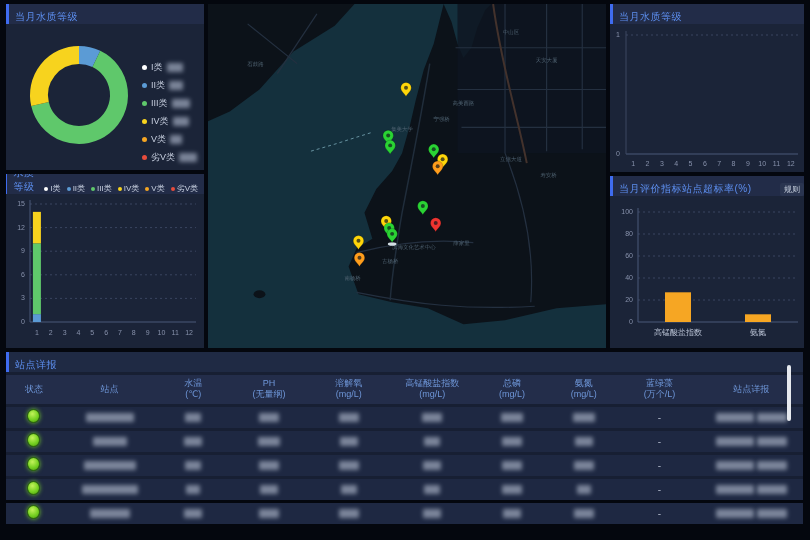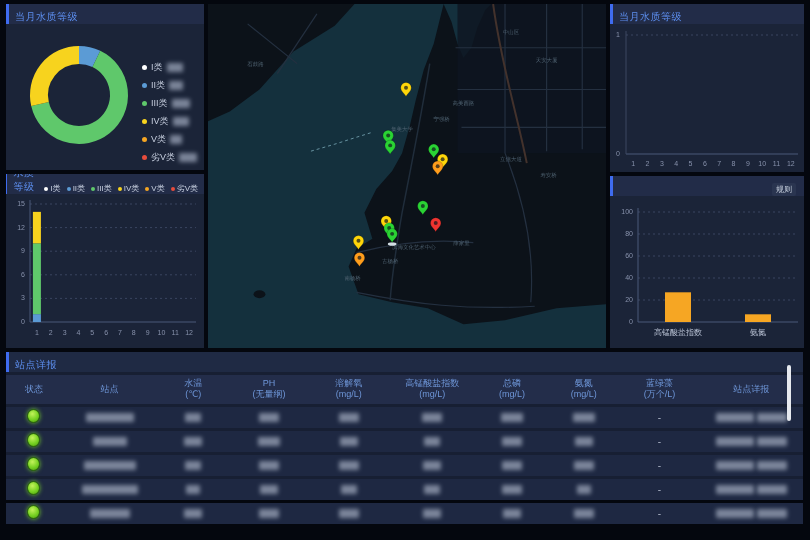--- a/index.html
+++ b/index.html
@@ -2,21 +2,21 @@
 <html><head>
 <meta charset="utf-8">
 <style>
   html,body{margin:0;padding:0;background:#000;}
   body{width:810px;height:540px;font-family:"Liberation Sans","DejaVu Sans",sans-serif;}
   .screen{position:relative;width:810px;height:540px;background:#04070e;overflow:hidden;}
   .panel{position:absolute;background:#1b2438;overflow:hidden;}
   .p-head{display:flex;align-items:flex-end;height:20px;background:#222c48;position:relative;}
   .p-head .accent{display:block;width:3px;height:20px;background:#3f6cf0;margin-right:6px;}
   .p-title{font-size:10px;color:#5d8ff0;letter-spacing:.5px;}
-  .corner-btn{margin-left:auto;margin-right:8px;font-size:8px;color:#c6cfdd;background:#2a3550;border-radius:2px;padding:1px 4px;cursor:pointer;}
+  .corner-btn{margin-left:auto;font-size:8px;color:#c6cfdd;background:#2a3550;border-radius:2px;padding:1px 4px;cursor:pointer;}
   svg{display:block;font-family:inherit;}
   
   .donut-body{display:flex;}
   .legend-v{list-style:none;margin:32px 4px 0 2px;padding:0;}
   .legend-v li{display:flex;align-items:center;gap:4px;margin:5px 0;font-size:9px;color:#c7cfdf;white-space:nowrap;}
   .dot{width:5px;height:5px;border-radius:50%;flex:0 0 auto;}
   .legend-h{margin-left:auto;margin-right:6px;display:flex;gap:6px;align-items:center;font-size:8px;color:#c7cfdf;}
   .legend-h span{display:flex;align-items:center;gap:2px;white-space:nowrap;}
   .legend-h i{width:4px;height:4px;border-radius:50%;display:inline-block;}
   .redact{display:inline-block;height:9px;border-radius:1px;background:#929cb0;opacity:.8;filter:blur(2px);vertical-align:middle;}
@@ -244,20 +244,21 @@
         <text x="137.83333333333334" y="142" fill="#8791ab" font-size="7" text-anchor="middle">9</text>
         <text x="152.16666666666669" y="142" fill="#8791ab" font-size="7" text-anchor="middle">10</text>
         <text x="166.5" y="142" fill="#8791ab" font-size="7" text-anchor="middle">11</text>
         <text x="180.83333333333334" y="142" fill="#8791ab" font-size="7" text-anchor="middle">12</text>
       </svg>
   </section>
 
   <section class="panel" style="left:610px;top:176px;width:194px;height:172px;">
     <header class="p-head">
       <i class="accent"></i>
+      <span class="p-title">当月评价指标站点超标率(%)</span>
       <span class="corner-btn">规则</span>
     </header>
     <svg id="rateChart" width="194" height="150">
         <line x1="28" y1="126" x2="188" y2="126" stroke="#4a5878" stroke-width="1" stroke-dasharray=""></line>
         <text x="23" y="128" fill="#8791ab" font-size="7" text-anchor="end">0</text>
         <line x1="28" y1="104" x2="188" y2="104" stroke="#3a4560" stroke-width="1" stroke-dasharray="2,3"></line>
         <text x="23" y="106" fill="#8791ab" font-size="7" text-anchor="end">20</text>
         <line x1="28" y1="82" x2="188" y2="82" stroke="#3a4560" stroke-width="1" stroke-dasharray="2,3"></line>
         <text x="23" y="84" fill="#8791ab" font-size="7" text-anchor="end">40</text>
         <line x1="28" y1="60" x2="188" y2="60" stroke="#3a4560" stroke-width="1" stroke-dasharray="2,3"></line>

